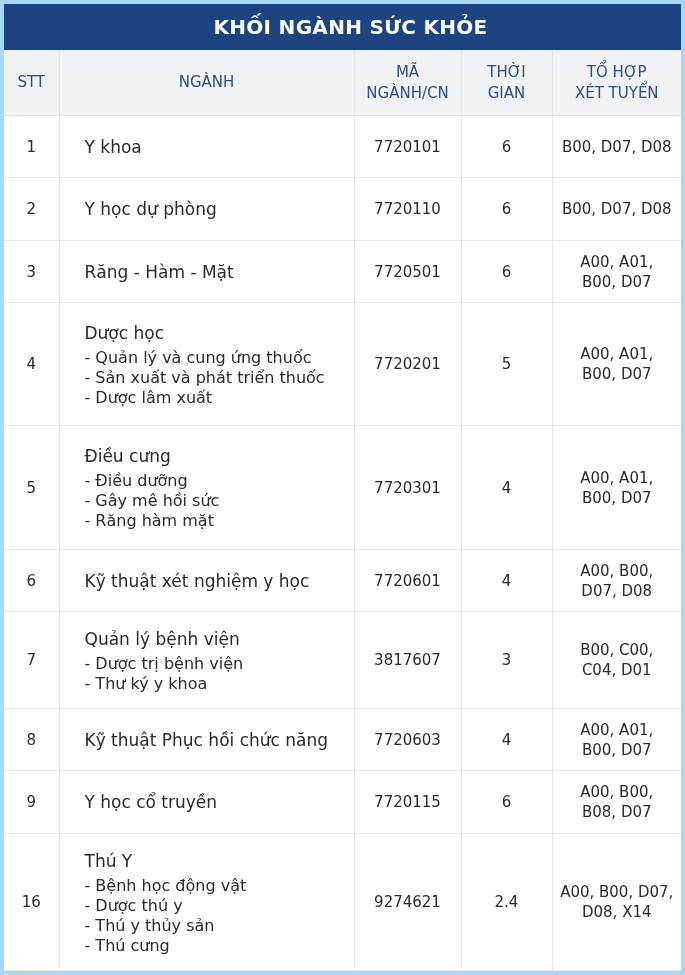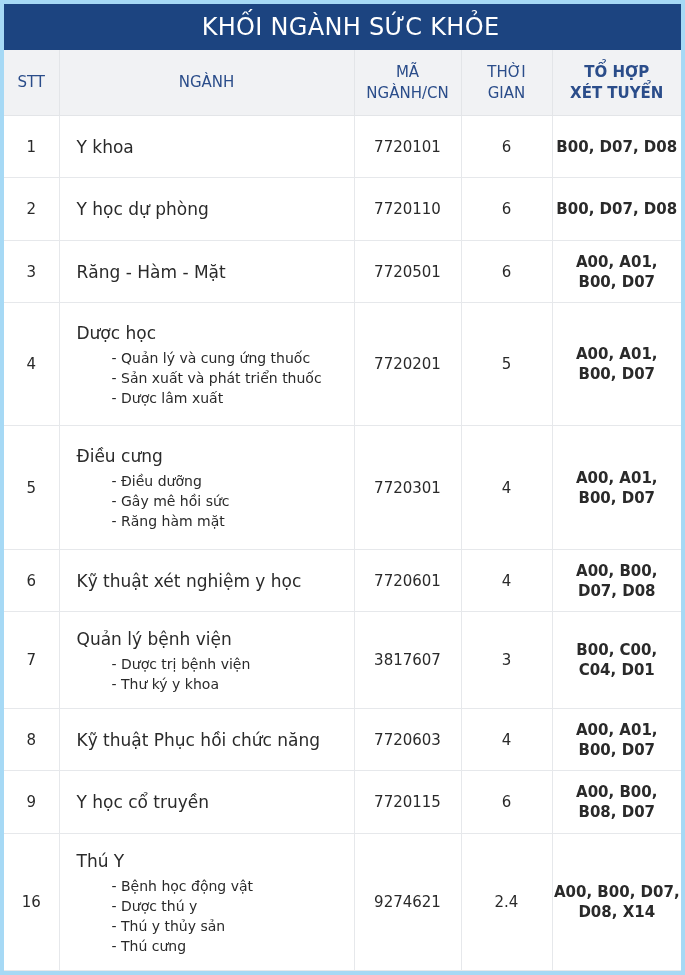--- a/index.html
+++ b/index.html
@@ -13,23 +13,23 @@
   .frame {
     position: absolute; left: 4px; top: 4px;
     width: 677px; height: 966px;
     background: #ffffff;
   }
   .title-bar {
     height: 46px;
     background: #1c4480;
     color: #ffffff;
     display: flex; align-items: center; justify-content: center;
-    font-size: 24px;
+    font-size: 20px;
     letter-spacing: 0.3px;
-    font-weight: normal;
+    font-weight: bold;
     padding-left: 16px;
   }
   table {
     border-collapse: collapse;
     width: 677px;
     table-layout: fixed;
   }
   col.c-stt { width: 55px; }
   col.c-name { width: 295px; }
   col.c-code { width: 107px; }
@@ -41,32 +41,32 @@
     font-weight: normal;
     font-size: 15px;
     line-height: 21px;
     height: 65px;
     border-right: 1px solid #e3e5e8;
     border-bottom: 1px solid #e3e5e8;
     text-align: center;
     vertical-align: middle;
     padding: 0;
   }
-  th:last-child, td:last-child { border-right: none; font-weight: bold; }
+  th:last-child, td:last-child { border-right: none; }
   td {
     border-right: 1px solid #e6e8eb;
     border-bottom: 1px solid #e6e8eb;
     vertical-align: middle;
     text-align: center;
     font-size: 15px;
     padding: 0;
   }
-  td.name { text-align: left; padding-left: 17px; }
+  td.name { text-align: left; padding-left: 25px; }
   .name-main { font-size: 17px; line-height: 24px; display: block; }
-  .sub { font-size: 14px; line-height: 20px; display: block; margin-left: 35px; }
+  .sub { font-size: 16px; line-height: 20px; display: block; }
   .subs { margin-top: 3px; display: block; }
   .combo { line-height: 20px; font-size: 15px; }
 </style>
 </head>
 <body>
 
 <div class="frame">
   <div class="title-bar">KHỐI NGÀNH SỨC KHỎE</div>
   <table>
     <colgroup>

